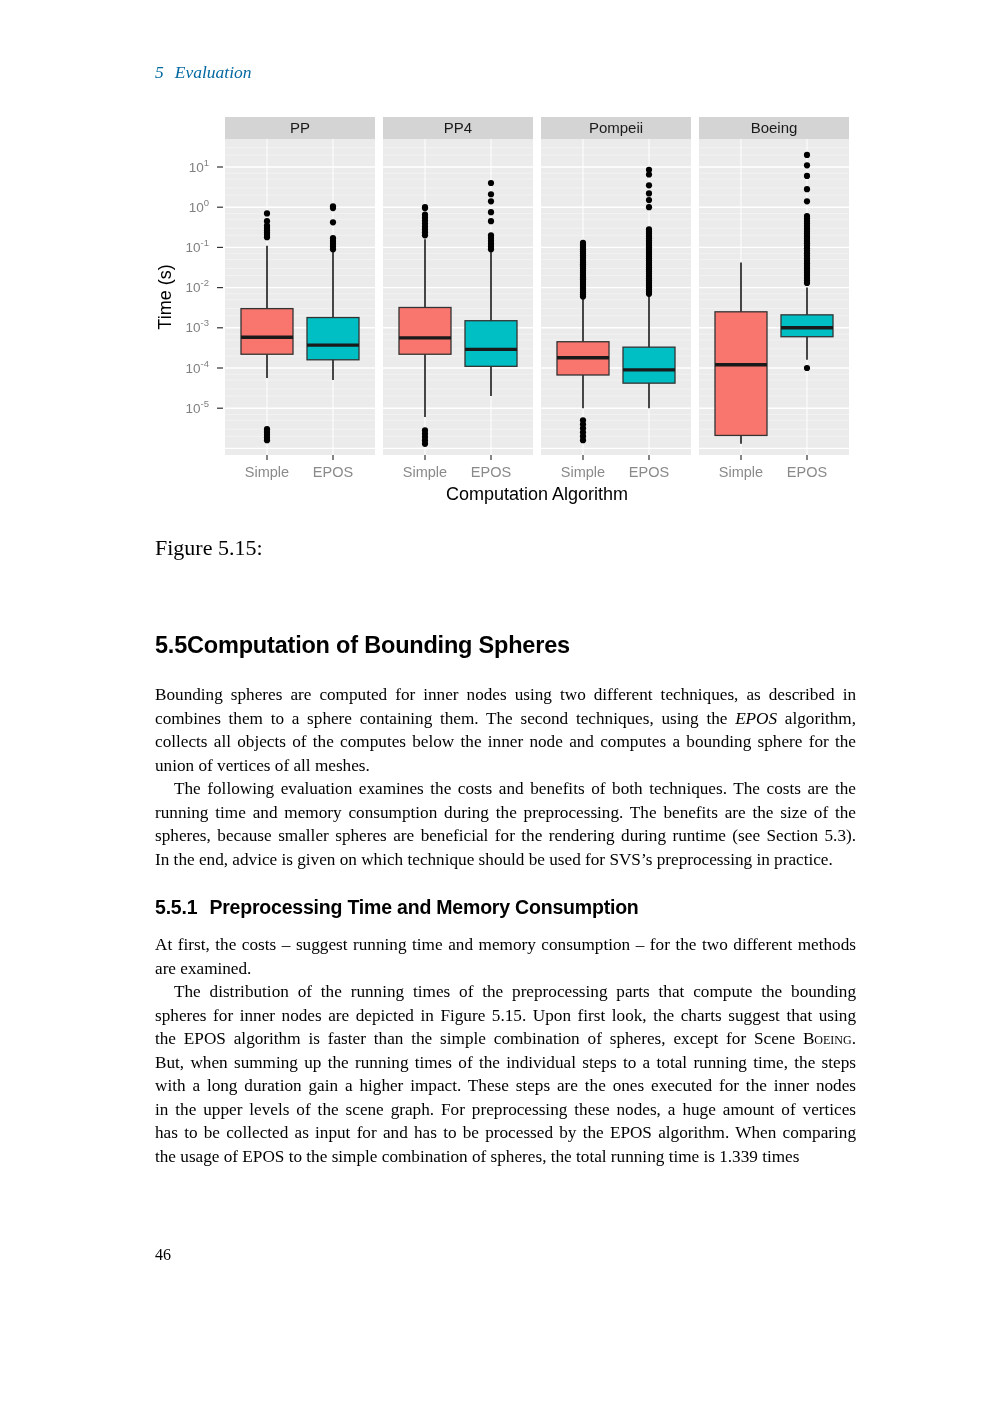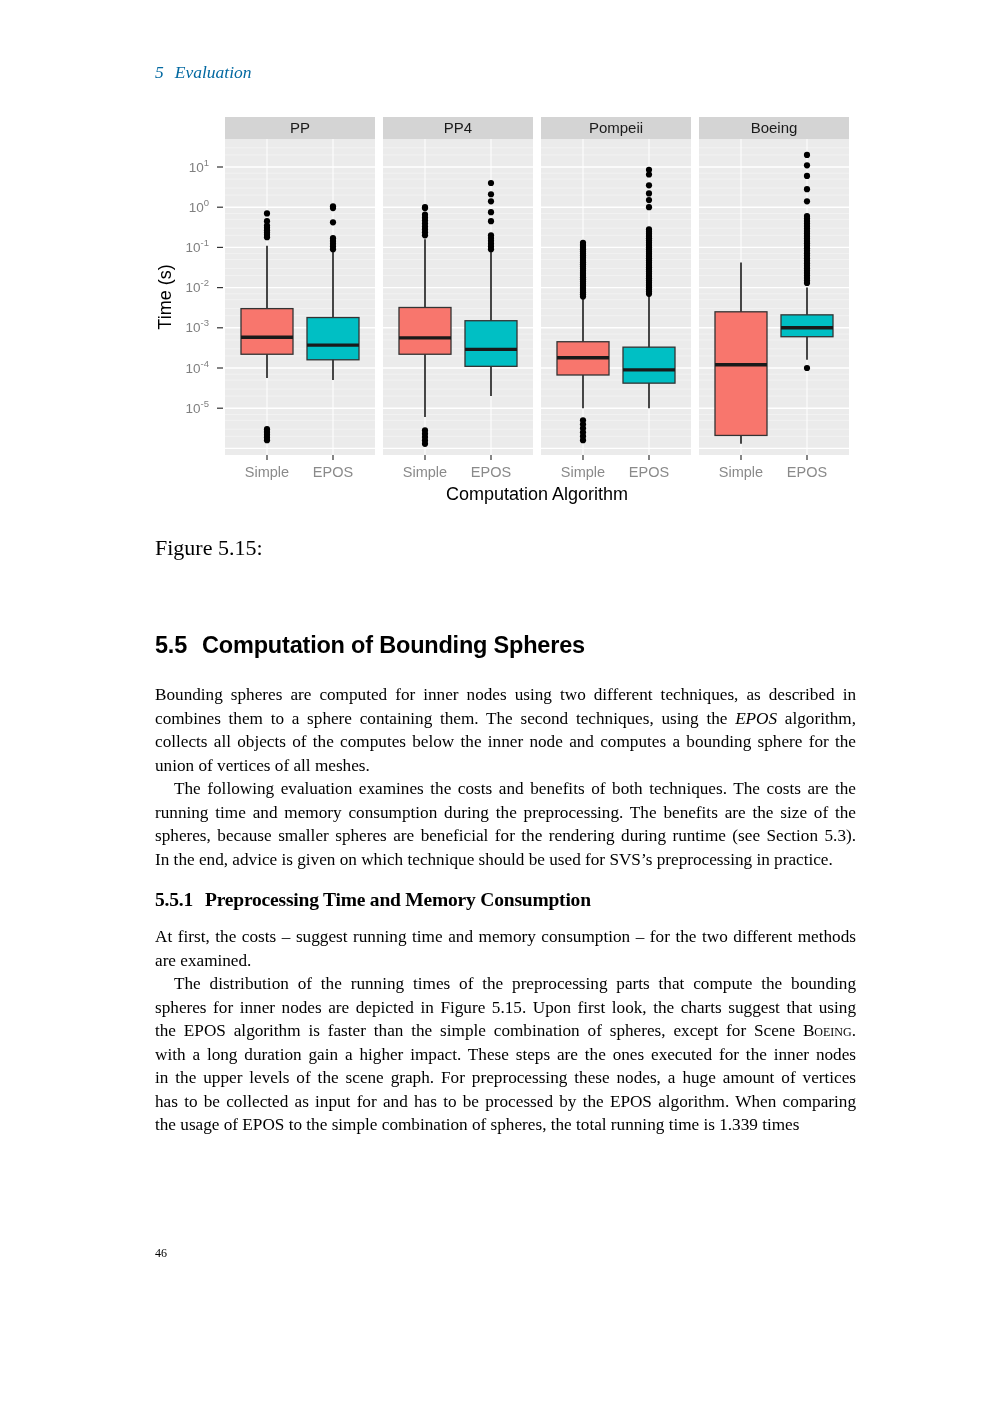--- a/index.html
+++ b/index.html
@@ -8,29 +8,29 @@
   .page{position:absolute;inset:0;background:#fff}
   .running-header{position:absolute;left:155px;top:62px;font-style:italic;font-size:17.5px;color:#0369a1}
   .running-header .num{margin-right:11px}
   .chart-wrap{position:absolute;left:155px;top:110px;width:705px;height:400px}
   svg text{font-family:"Liberation Sans",sans-serif}
   .caption{position:absolute;left:155px;top:536px;width:702px;font-size:22px;line-height:23.2px}
   .caption .cap-label{position:absolute;left:0;top:0}
   .caption .cap-lines{margin-left:93px}
   .body-col{position:absolute;left:155px;top:633px;width:701px;font-size:17.2px;line-height:23.5px}
   h1.section{font-family:"Liberation Sans",sans-serif;font-weight:bold;font-size:23.5px;line-height:24px;color:#000;margin-bottom:26px;letter-spacing:-0.2px}
-  h1.section .num{margin-right:15px}
-  h2.subsection{font-family:Liberation Serif, serif;font-weight:bold;font-size:19.5px;line-height:21px;margin-top:18px;margin-bottom:15px;letter-spacing:-0.2px}
+  h1.section .num{}
+  h2.subsection{font-family:Liberation Sans, sans-serif;font-weight:bold;font-size:19.5px;line-height:21px;margin-top:26px;margin-bottom:15px;letter-spacing:-0.2px}
   h2.subsection .num{margin-right:12px}
   .para{margin:0}
   .tline{text-align:justify;text-align-last:justify}
   .tline.last{text-align-last:auto}
   .tline.indent{padding-left:19px}
   .sc{font-variant:small-caps;font-variant-caps:small-caps}
-  .page-number{position:absolute;left:155px;top:1246px;font-size:12px}
+  .page-number{position:absolute;left:155px;top:1246px;font-size:16px}
 </style>
 </head>
 <body>
 
 <div class="page">
 
   <div class="running-header">
     <span class="num">5</span><span>Evaluation</span>
   </div>
 
@@ -443,20 +443,21 @@
     </h2>
 
     <div class="para">
         <div class="tline">At first, the costs – suggest running time and memory consumption – for the two different methods</div>
         <div class="tline last">are examined.</div>
       </div>
     <div class="para">
         <div class="tline indent">The distribution of the running times of the preprocessing parts that compute the bounding</div>
         <div class="tline">spheres for inner nodes are depicted in Figure 5.15. Upon first look, the charts suggest that using</div>
         <div class="tline">the EPOS algorithm is faster than the simple combination of spheres, except for Scene <span class="sc">Boeing</span>.</div>
+        <div class="tline">But, when summing up the running times of the individual steps to a total running time, the steps</div>
         <div class="tline">with a long duration gain a higher impact. These steps are the ones executed for the inner nodes</div>
         <div class="tline">in the upper levels of the scene graph. For preprocessing these nodes, a huge amount of vertices</div>
         <div class="tline">has to be collected as input for and has to be processed by the EPOS algorithm. When comparing</div>
         <div class="tline last">the usage of EPOS to the simple combination of spheres, the total running time is 1.339 times</div>
       </div>
   </div>
 
   <div class="page-number">46</div>
 
 </div>

